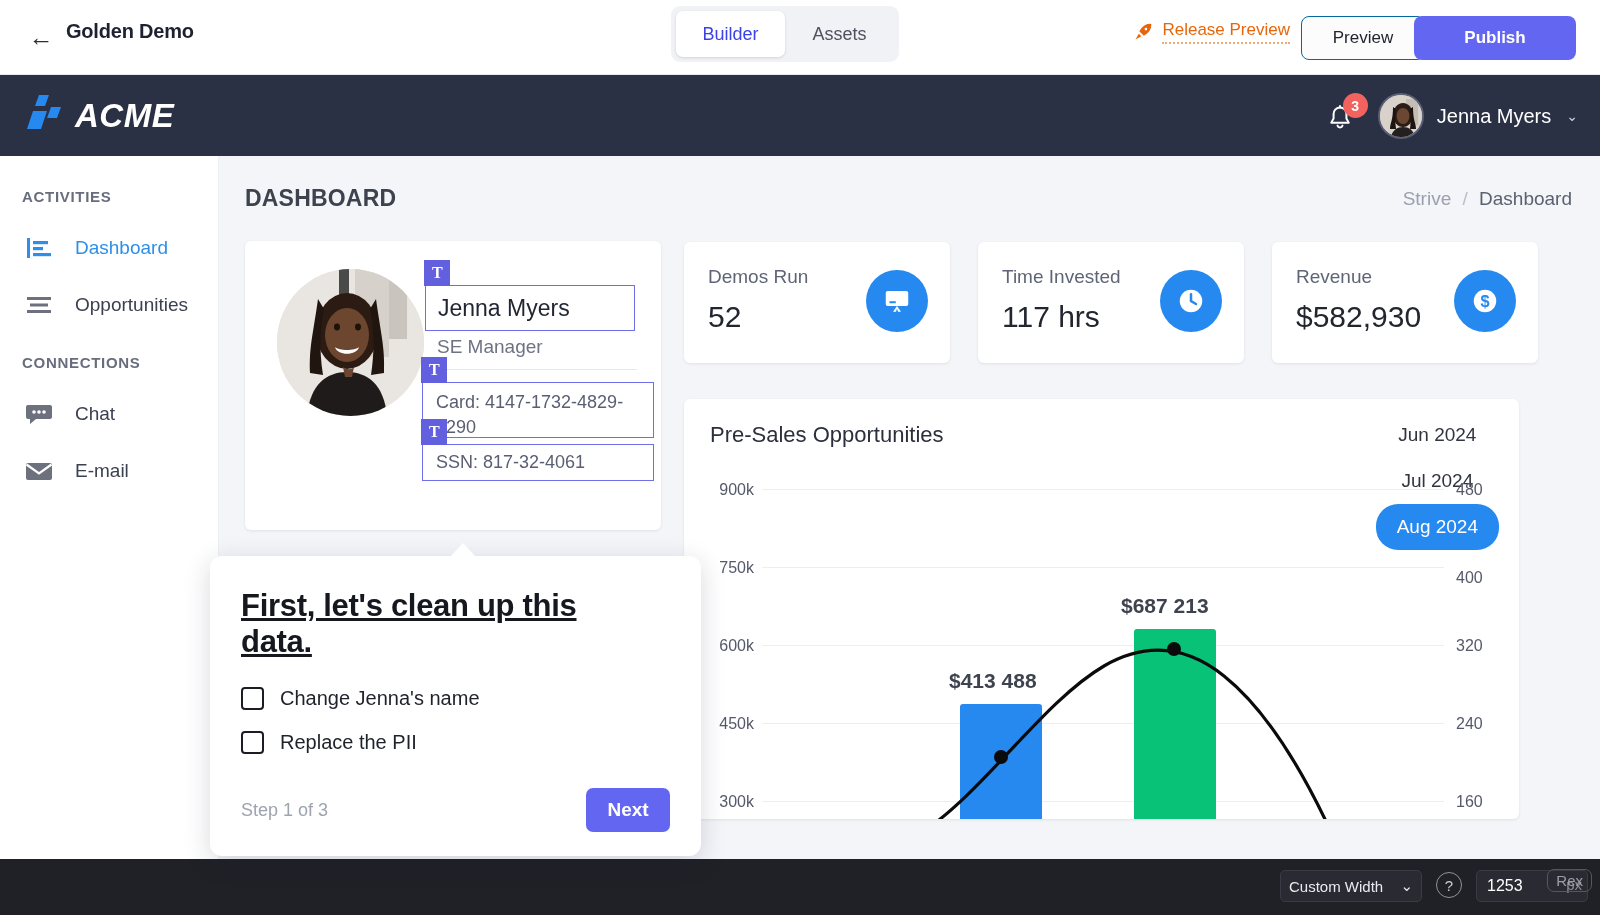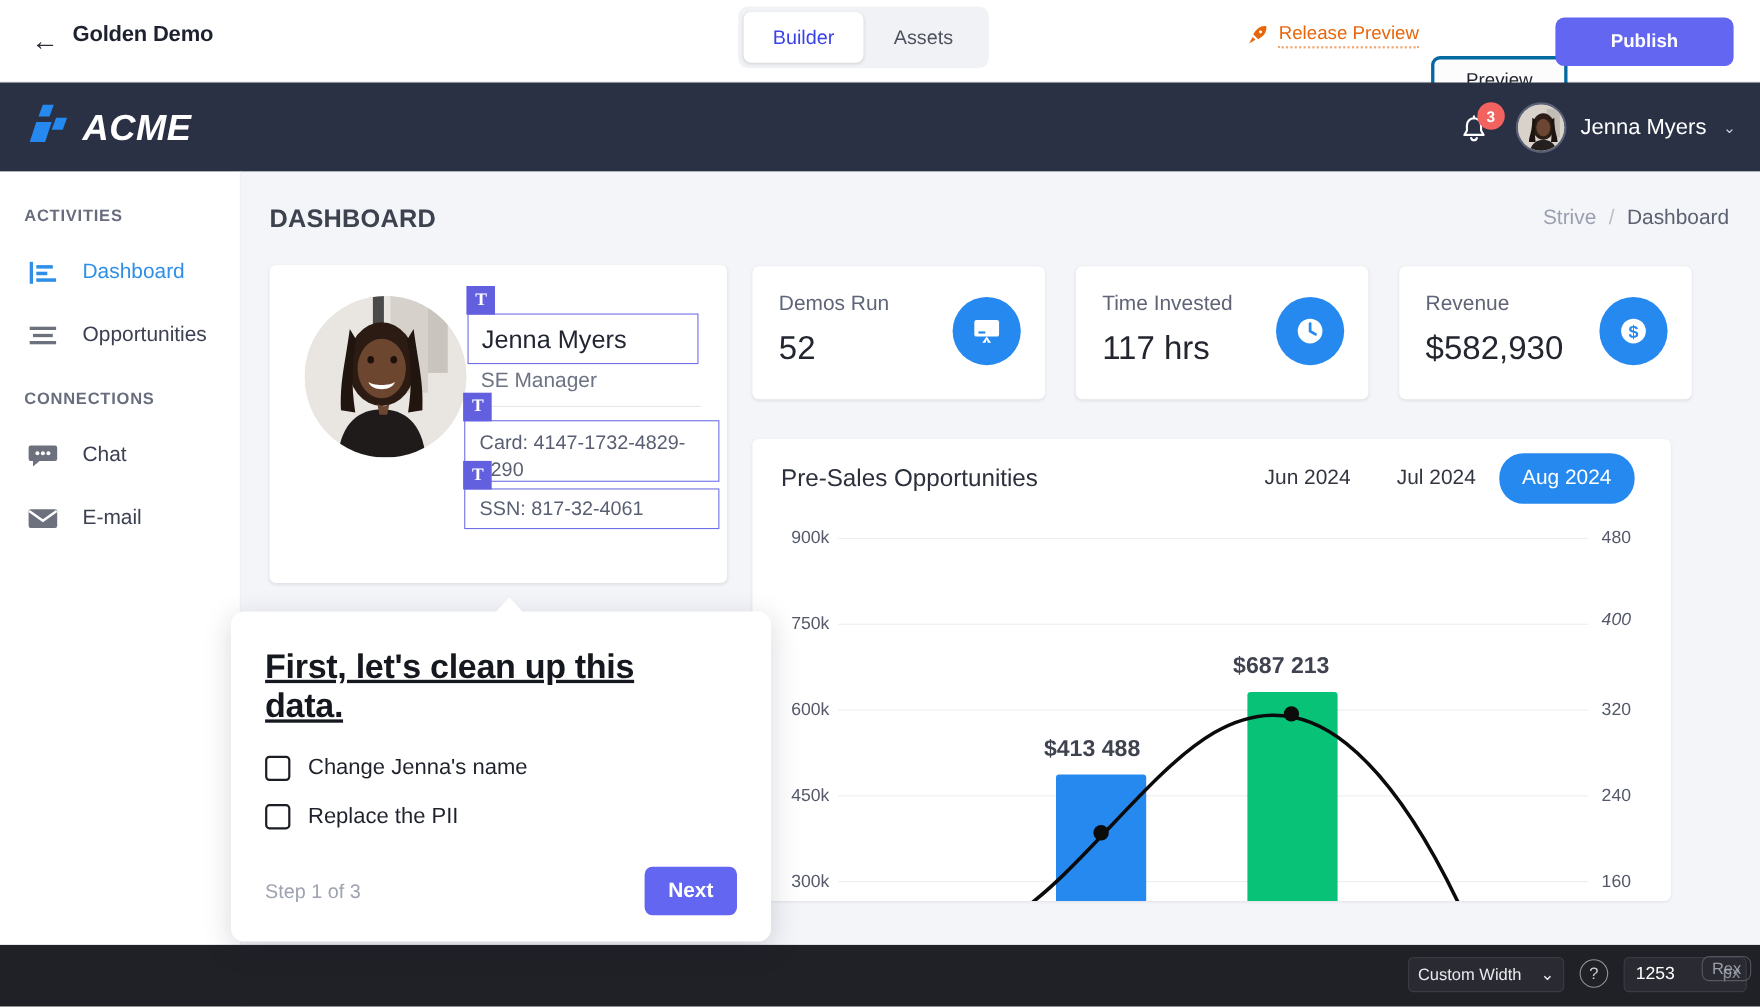--- a/index.html
+++ b/index.html
@@ -51,24 +51,23 @@
     display: flex; align-items: center; gap: 9px;
     color: #e8660b; font-size: 17px; cursor: pointer;
   }
   .release-preview .label {
     border-bottom: 2px dotted #f0a973; padding-bottom: 2px;
   }
   .rocket-ico { width: 20px; height: 20px; display: block; }
   .btn-preview {
     position: absolute; right: 175px; top: 16px;
     width: 124px; height: 44px;
-    background: #fcfcfd; border: 3px solid #0369a1; border-radius: 8px;
+    background: #fcfcfd; border: 1px solid #0369a1; border-radius: 8px;
     font-size: 17px; color: #22252f; cursor: pointer;
     font-family: "Liberation Sans", sans-serif;
-    margin-top: 35px;
   }
   .btn-publish {
     position: absolute; right: 24px; top: 16px;
     width: 162px; height: 44px;
     background: #6366f1; border: none; border-radius: 8px;
     font-size: 17px; font-weight: bold; color: #ffffff; cursor: pointer;
     font-family: "Liberation Sans", sans-serif;
   }
 
   
@@ -225,22 +224,22 @@
     width: 835px; height: 420px;
     background: #ffffff; border-radius: 6px;
     box-shadow: 0 1px 3px rgba(30,35,60,.09);
     overflow: hidden;
   }
   .chart-title {
     position: absolute; left: 26px; top: 23px;
     font-size: 22px; color: #2c303c;
   }
   .month-tabs {
-    position: absolute; right: 33px; top: 13px;
-    display: flex; align-items: center; gap: 0px;
+    position: absolute; right: 20px; top: 13px;
+    display: flex; align-items: center; gap: 0px; flex-direction: column;
   }
   .month-tab {
     height: 46px; padding: 0 21px; border-radius: 6px;
     display: flex; align-items: center; justify-content: center;
     font-size: 19px; color: #31353f; cursor: pointer;
     background: transparent; border: none;
     font-family: "Liberation Sans", sans-serif;
   }
   .month-tab.active { background: #2589f0; color: #ffffff; border-radius: 22px; }
   .chart-area { position: absolute; left: 0; top: 62px; width: 835px; height: 358px; }
@@ -540,21 +539,21 @@
       <div class="gridline" style="left:78px; top:262px; width:682px;"></div>
       <div class="gridline" style="left:78px; top:340px; width:682px;"></div>
 
       <div class="tick left" style="left:8px; top:20px;  width:62px;">900k</div>
       <div class="tick left" style="left:8px; top:98px;  width:62px;">750k</div>
       <div class="tick left" style="left:8px; top:176px; width:62px;">600k</div>
       <div class="tick left" style="left:8px; top:254px; width:62px;">450k</div>
       <div class="tick left" style="left:8px; top:332px; width:62px;">300k</div>
 
       <div class="tick" style="left:772px; top:20px;">480</div>
-      <div class="tick" style="left:772px; top:94px;font-style:italic;">400</div>
+      <div class="tick" style="left:772px; top:108px;">400</div>
       <div class="tick" style="left:772px; top:176px;">320</div>
       <div class="tick" style="left:772px; top:254px;">240</div>
       <div class="tick" style="left:772px; top:332px;">160</div>
 
       <div class="bar" style="left:276px; top:243px; width:82px; height:115px; background:#2589f0;"></div>
       <div class="bar" style="left:450px; top:168px; width:82px; height:190px; background:#07c277;"></div>
 
       <div class="bar-label" style="left:265px; top:208px;">$413 488</div>
       <div class="bar-label" style="left:437px; top:133px;">$687 213</div>
 

